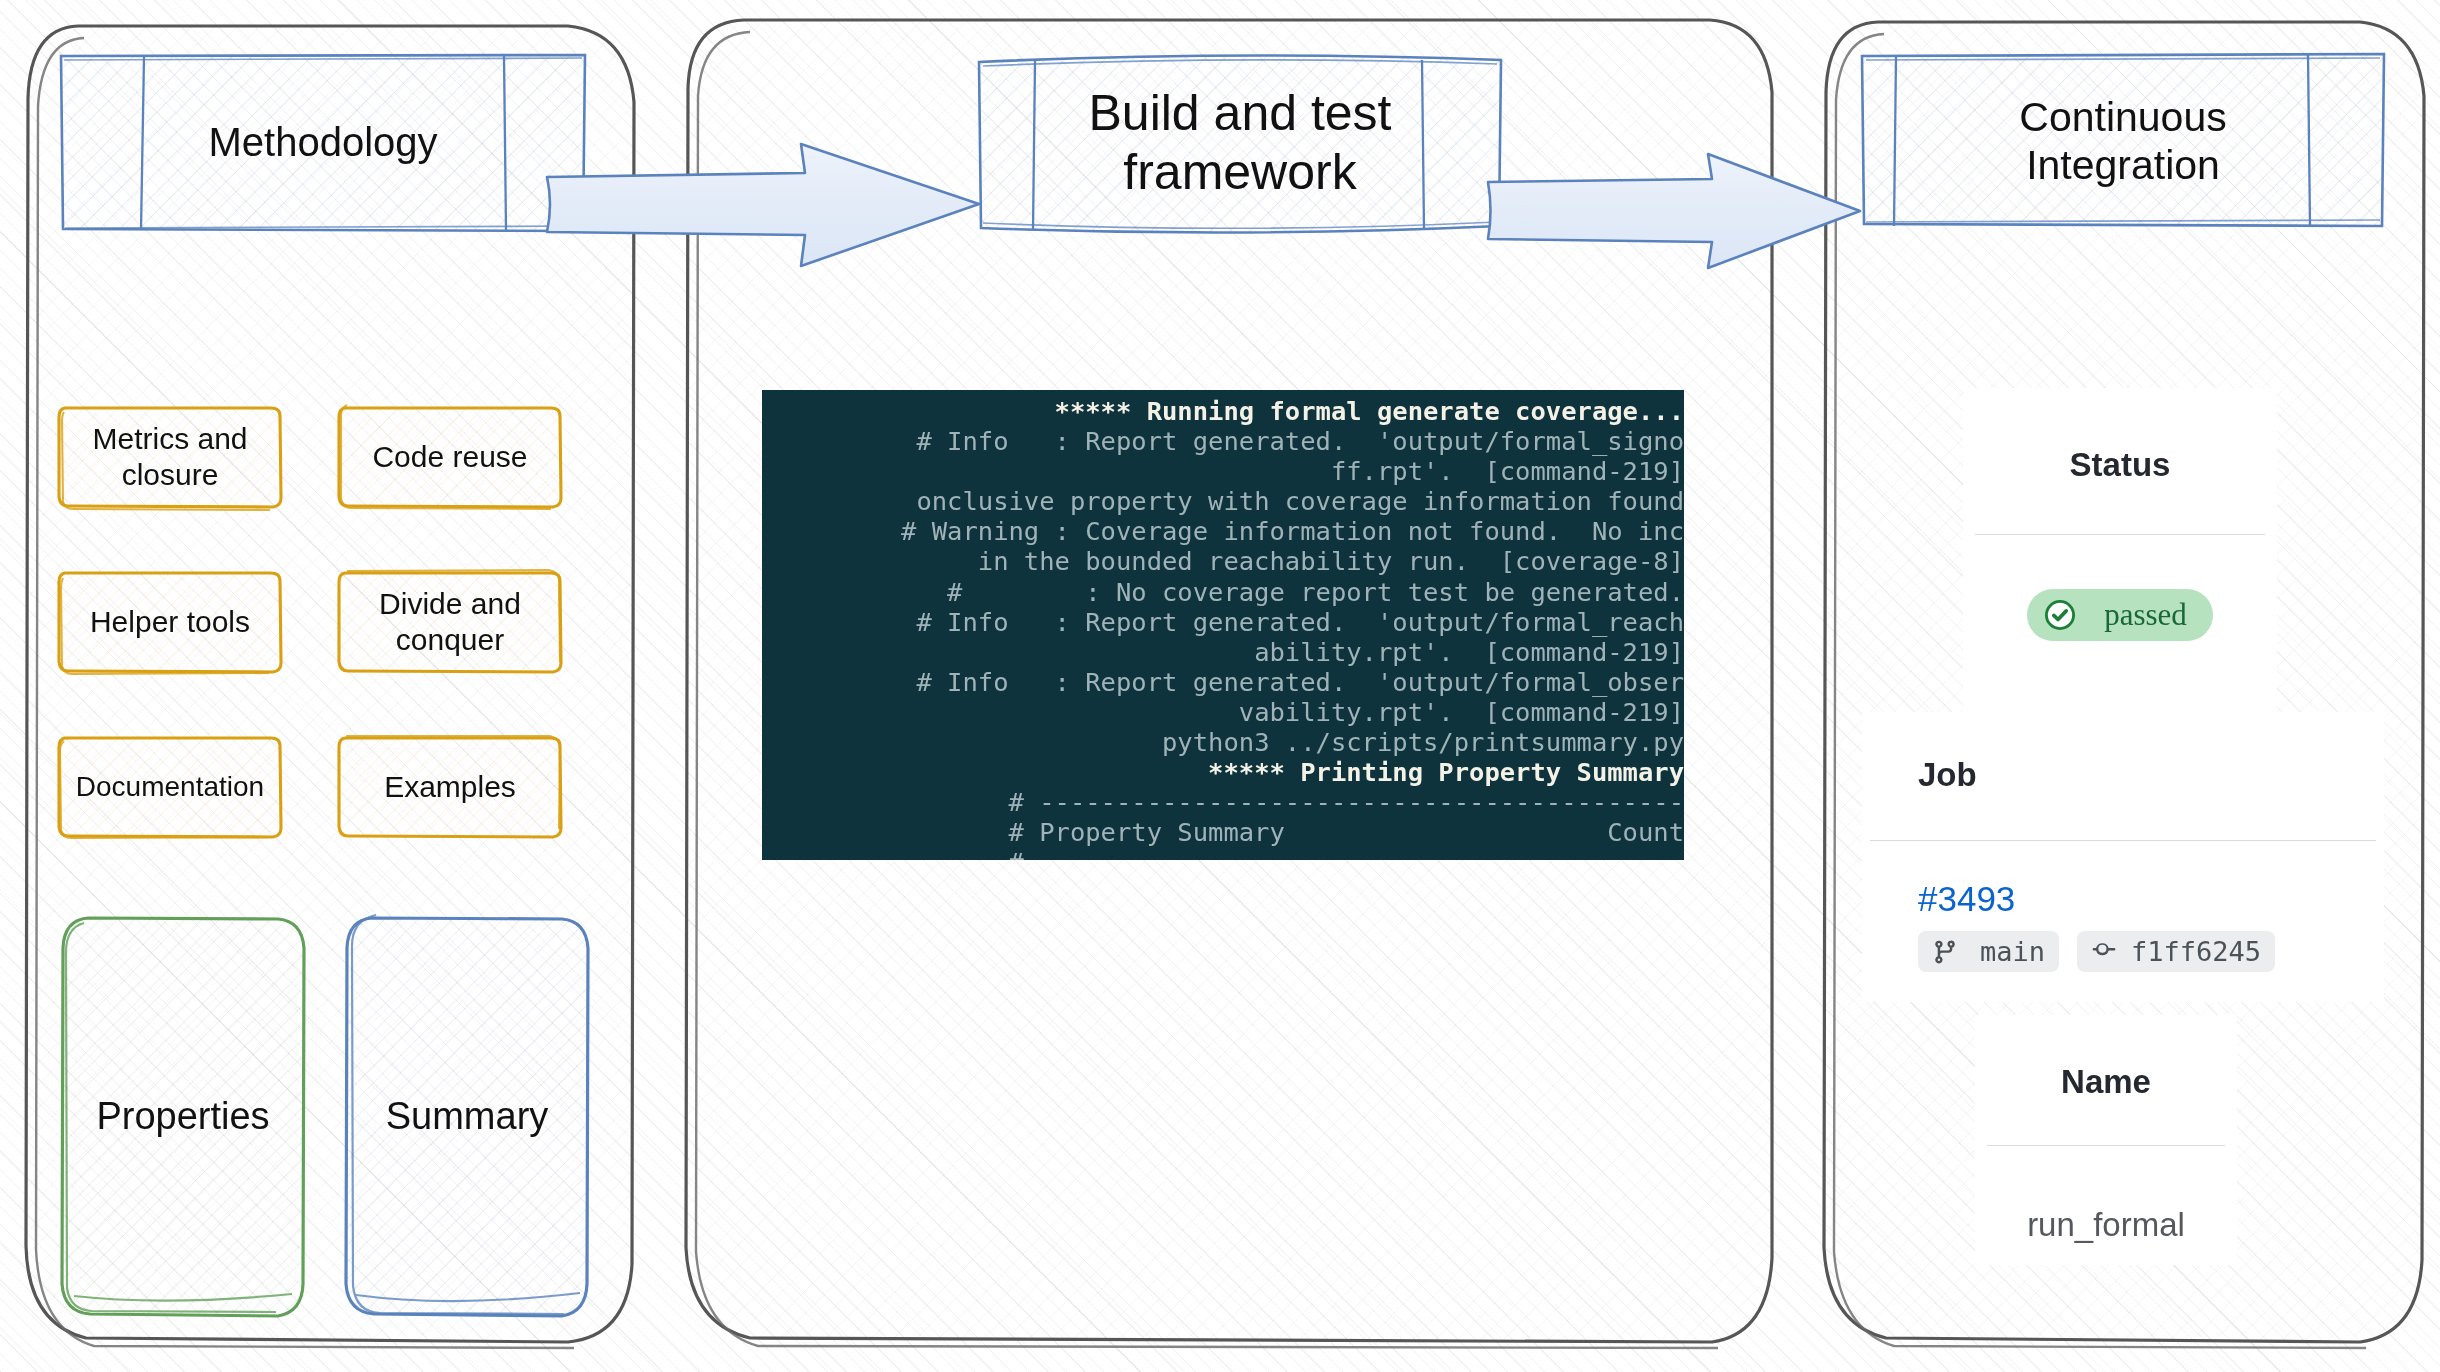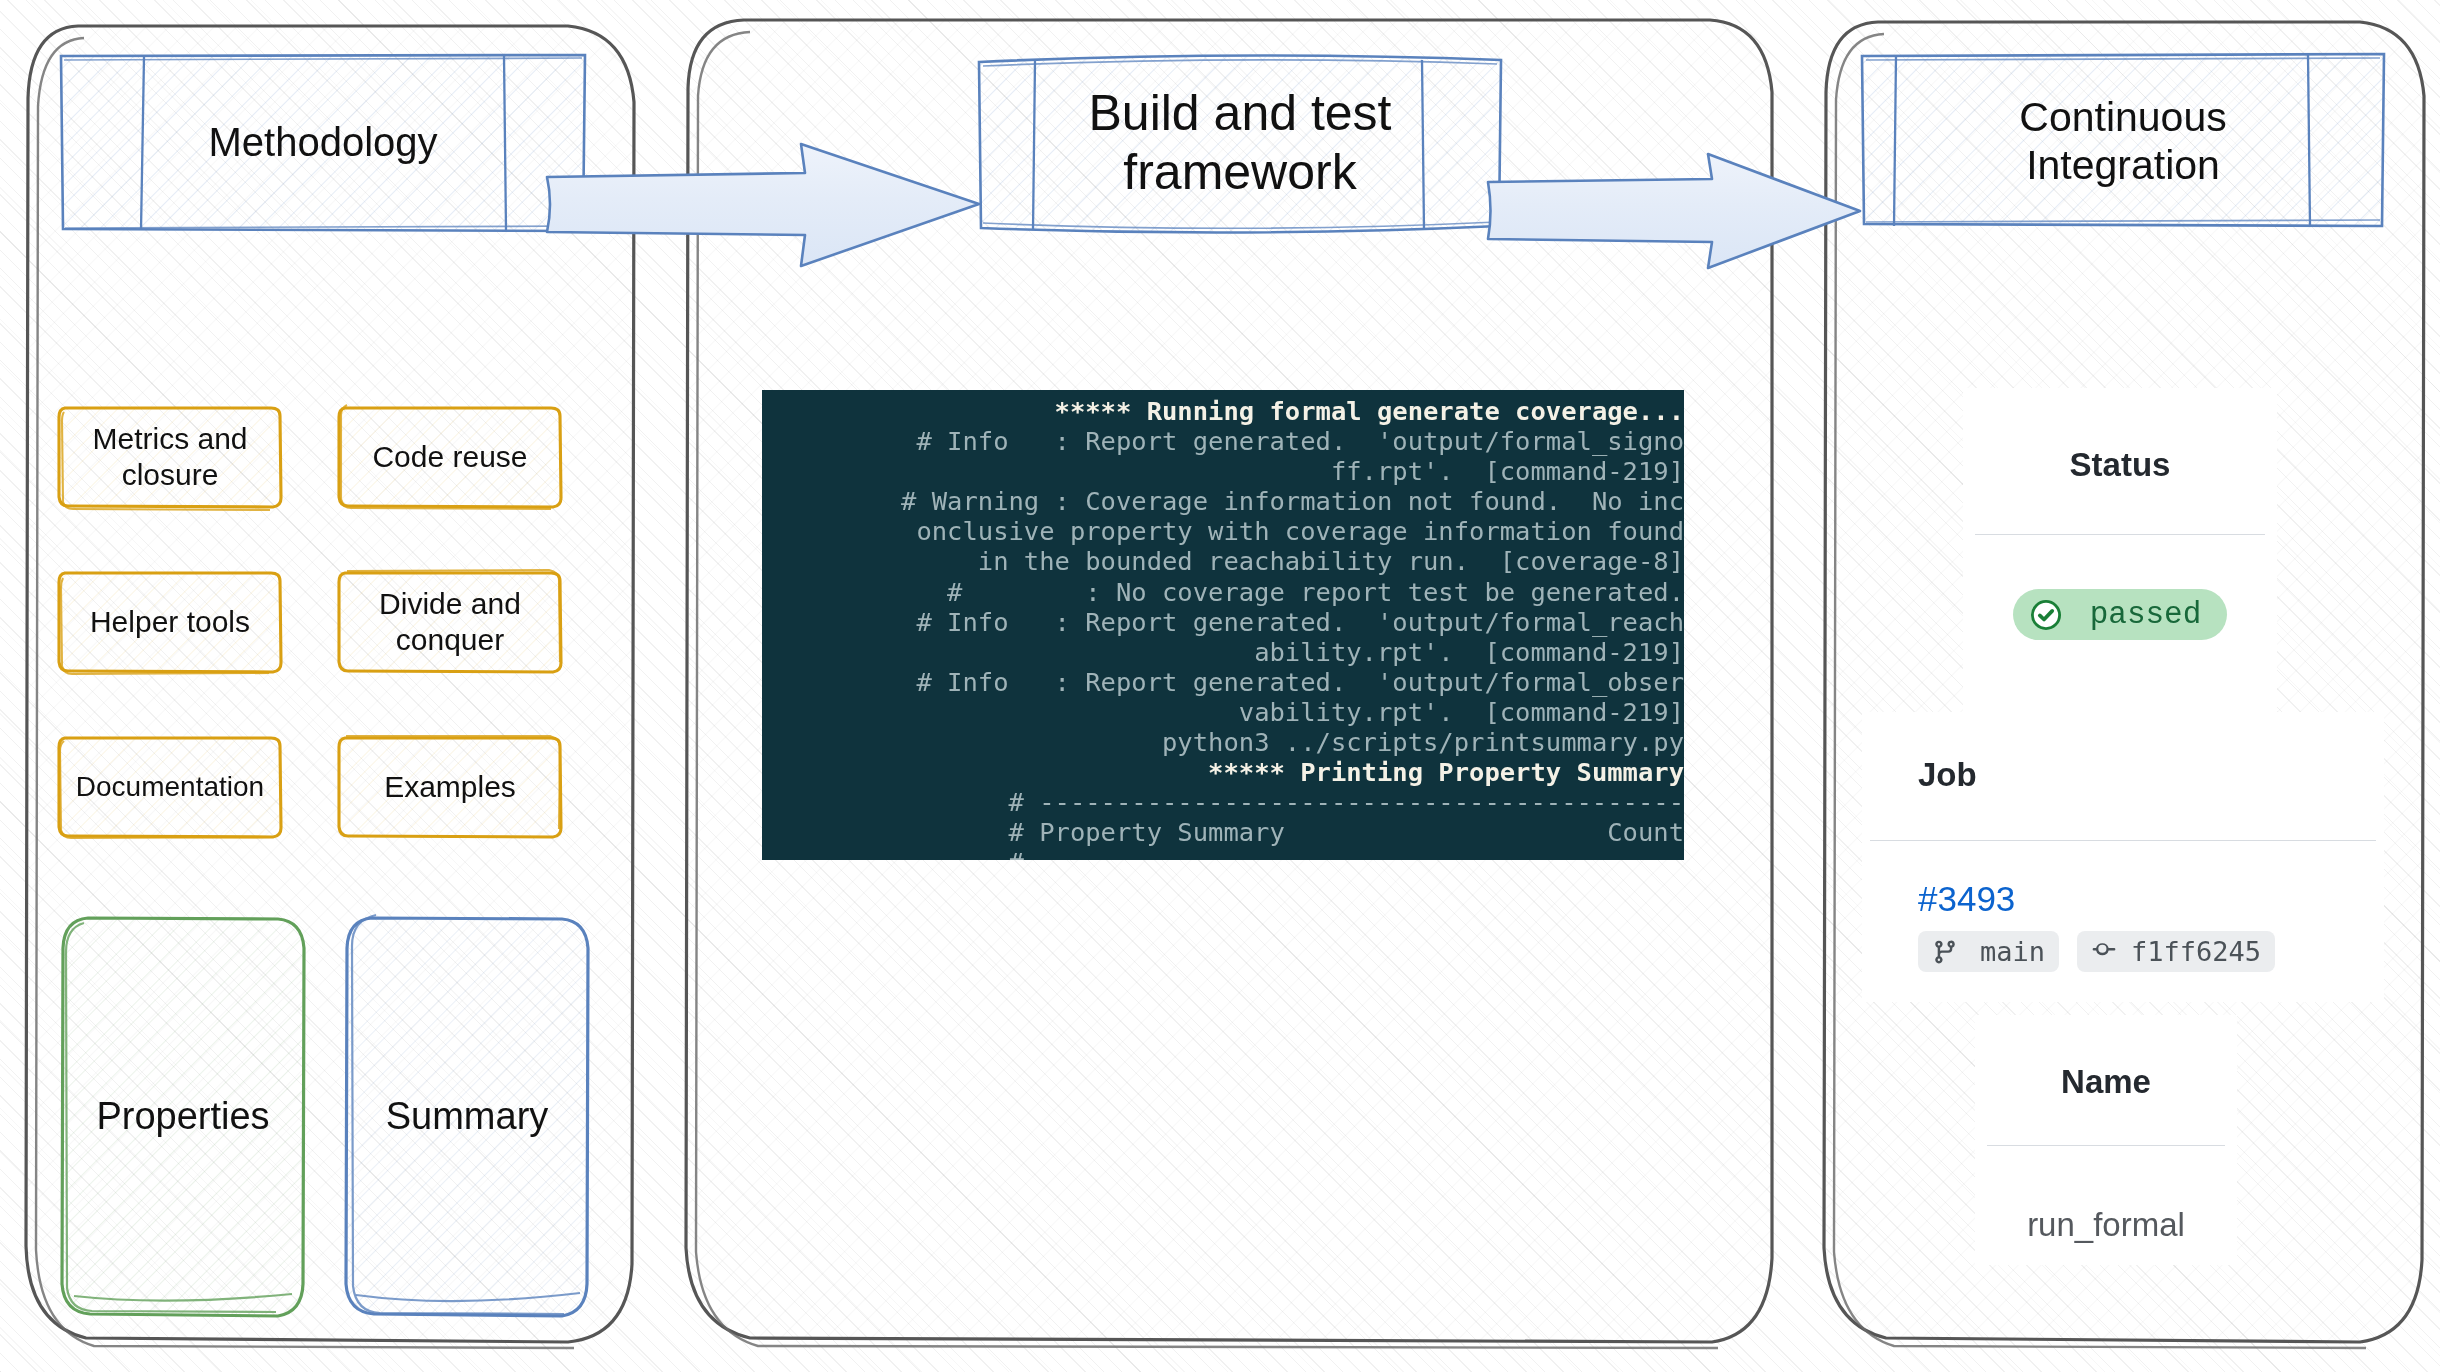--- a/index.html
+++ b/index.html
@@ -53,21 +53,21 @@
 
   
   .cicard{position:absolute;background:#ffffff;z-index:6;}
   .cihead{font-size:33px;font-weight:bold;color:#24292f;text-align:center;
           font-family:"Liberation Sans", sans-serif;}
   .cirule{height:1px;background:#d8dce1;}
   .badge-pass{
     display:inline-flex;align-items:center;gap:27px;
     background:#b7e2c0;color:#18683a;border-radius:999px;
     padding:8px 26px 8px 16px;font-size:31px;
-    font-family:Liberation Mono, monospace;
+    font-family:Liberation Serif, serif;
   }
   .joblink{color:#0b63ce;font-size:35px;font-family:"Liberation Sans", sans-serif;}
   .chip{
     display:inline-flex;align-items:center;gap:22px;background:#ebedef;
     border-radius:8px;padding:5px 14px;color:#4b5258;font-size:27px;
     font-family:"DejaVu Sans Mono","Liberation Mono",monospace;
   }
   .namevalue{font-size:33px;color:#55595e;text-align:center;
              font-family:"Liberation Sans", sans-serif;}
 </style>
@@ -218,22 +218,22 @@
       </linearGradient>
     </defs>
     <path d="M4,37 L262,33 L258,4 L436,64 L258,126 L262,95 L4,92 Q10,64 4,37 Z" fill="url(#ag1)" stroke="#5a82bd" stroke-width="2.6" stroke-linejoin="round"></path>
   </svg>
 </div>
 
 <div id="terminal">
   <div class="ln hl">***** Running formal generate coverage...</div>
   <div class="ln"># Info   : Report generated.  'output/formal_signo</div>
   <div class="ln">ff.rpt'.  [command-219]</div>
+  <div class="ln">onclusive property with coverage information found</div>
   <div class="ln"># Warning : Coverage information not found.  No inc</div>
-  <div class="ln">onclusive property with coverage information found</div>
   <div class="ln">in the bounded reachability run.  [coverage-8]</div>
   <div class="ln">#        : No coverage report test be generated.</div>
   <div class="ln"># Info   : Report generated.  'output/formal_reach</div>
   <div class="ln">ability.rpt'.  [command-219]</div>
   <div class="ln"># Info   : Report generated.  'output/formal_obser</div>
   <div class="ln">vability.rpt'.  [command-219]</div>
   <div class="ln">python3 ../scripts/printsummary.py</div>
   <div class="ln hl">***** Printing Property Summary</div>
   <div class="ln"># ------------------------------------------</div>
   <div class="ln"># Property Summary                     Count</div>

